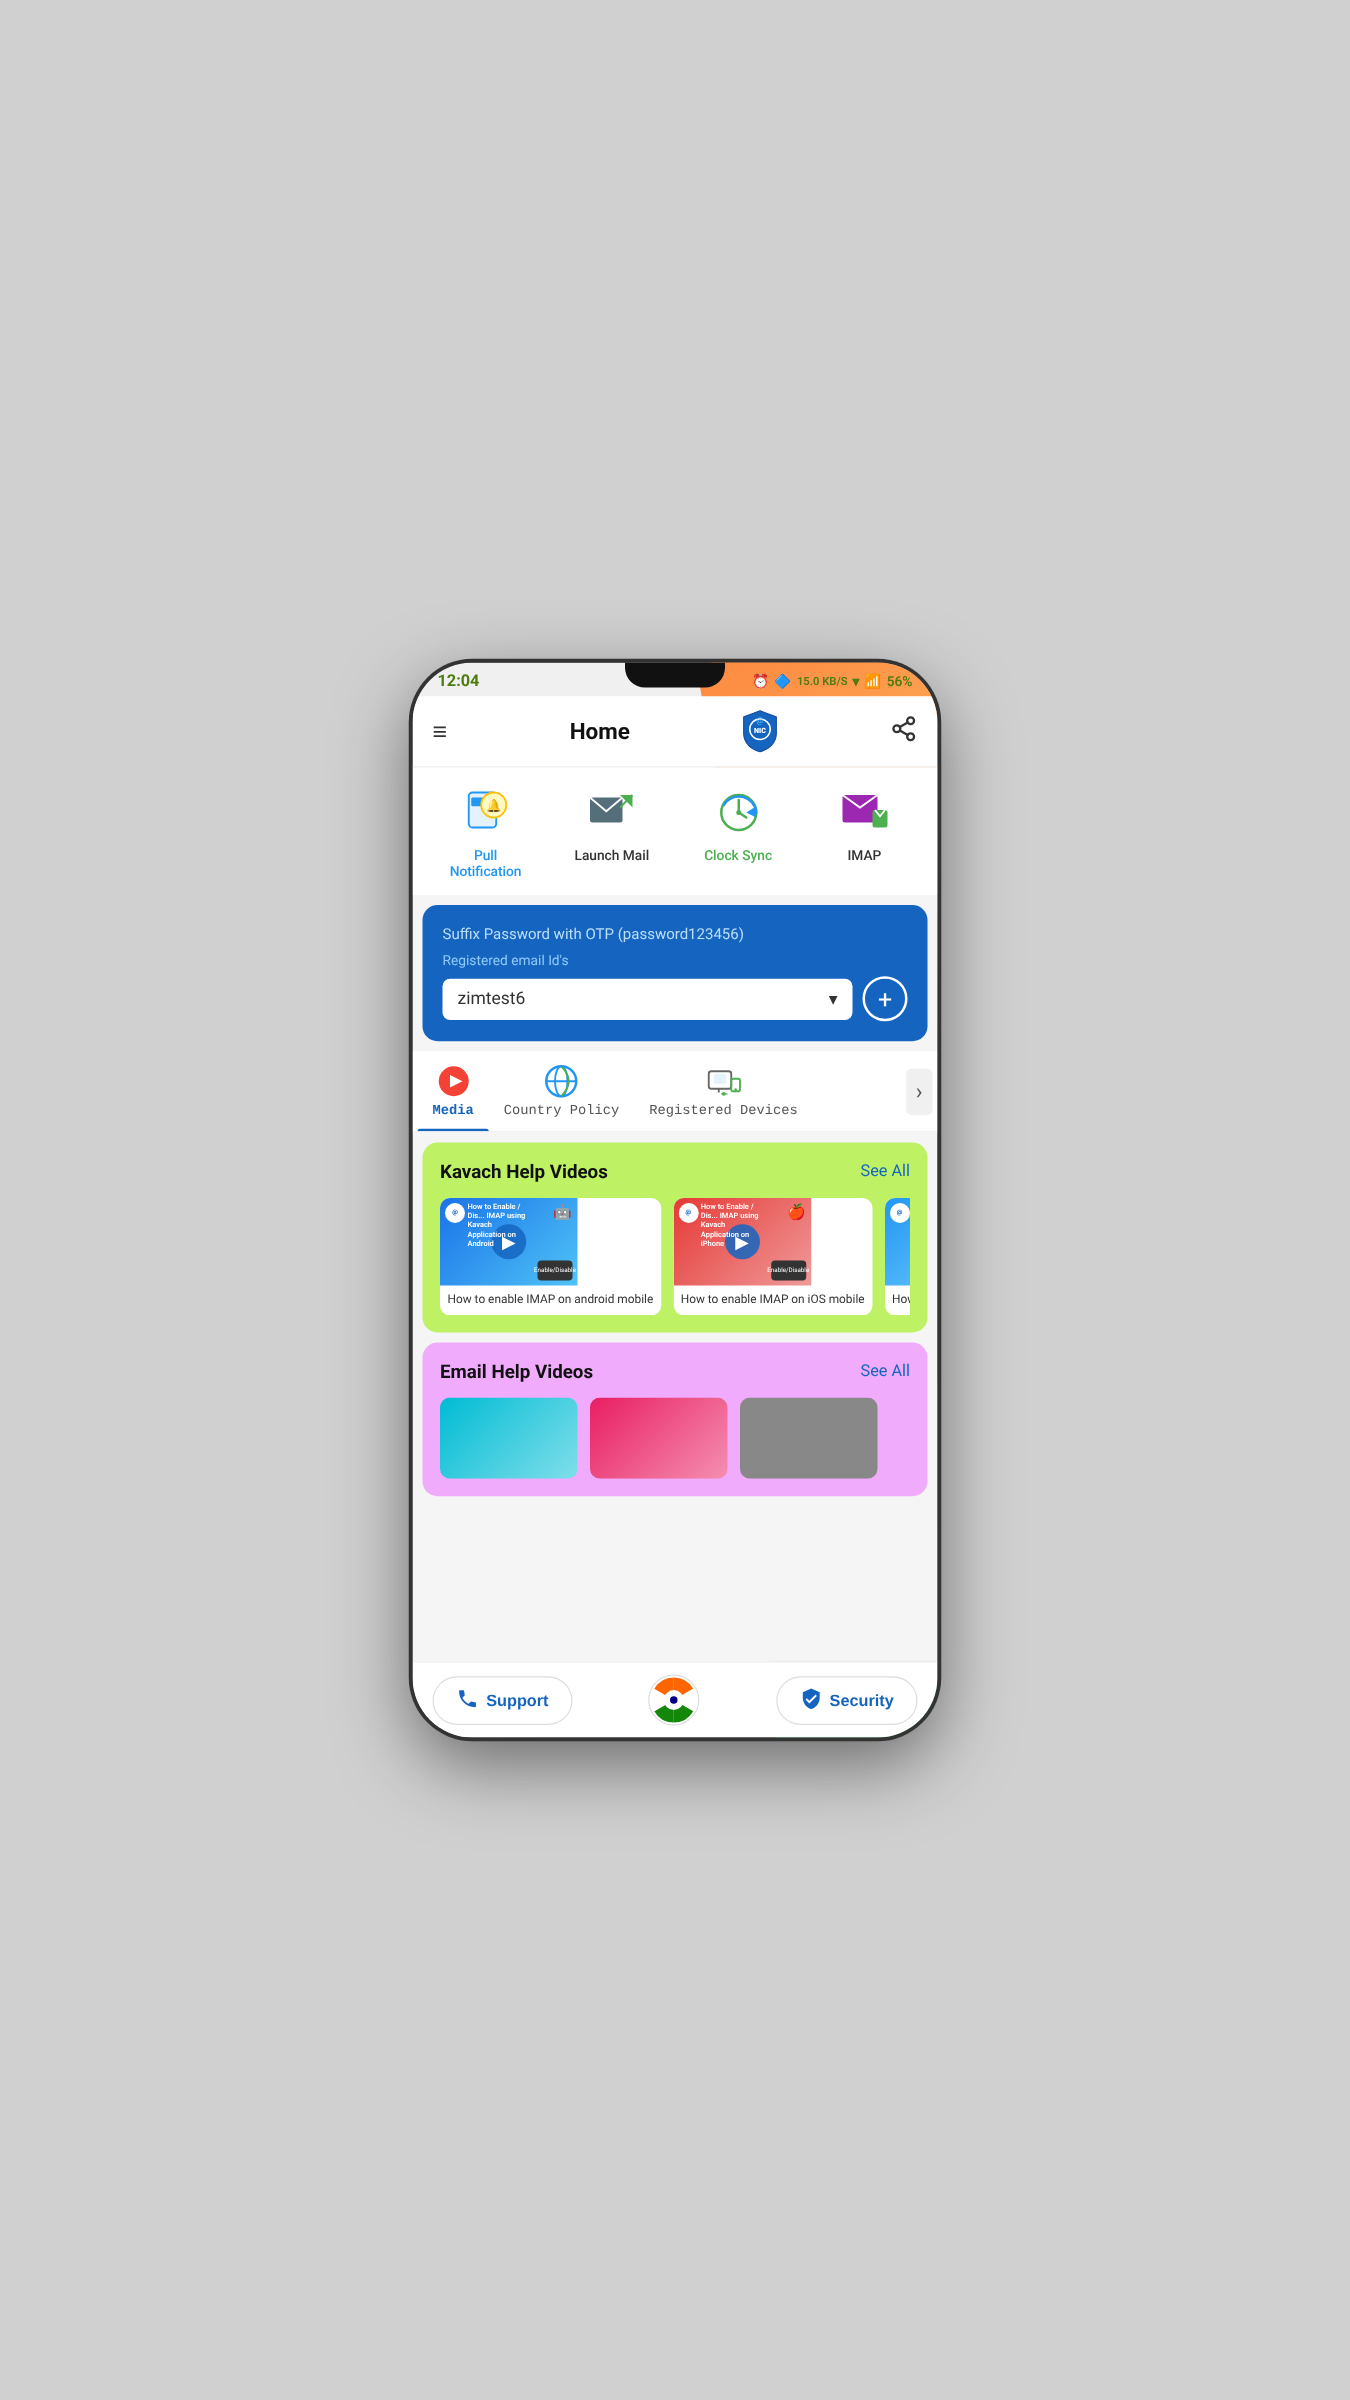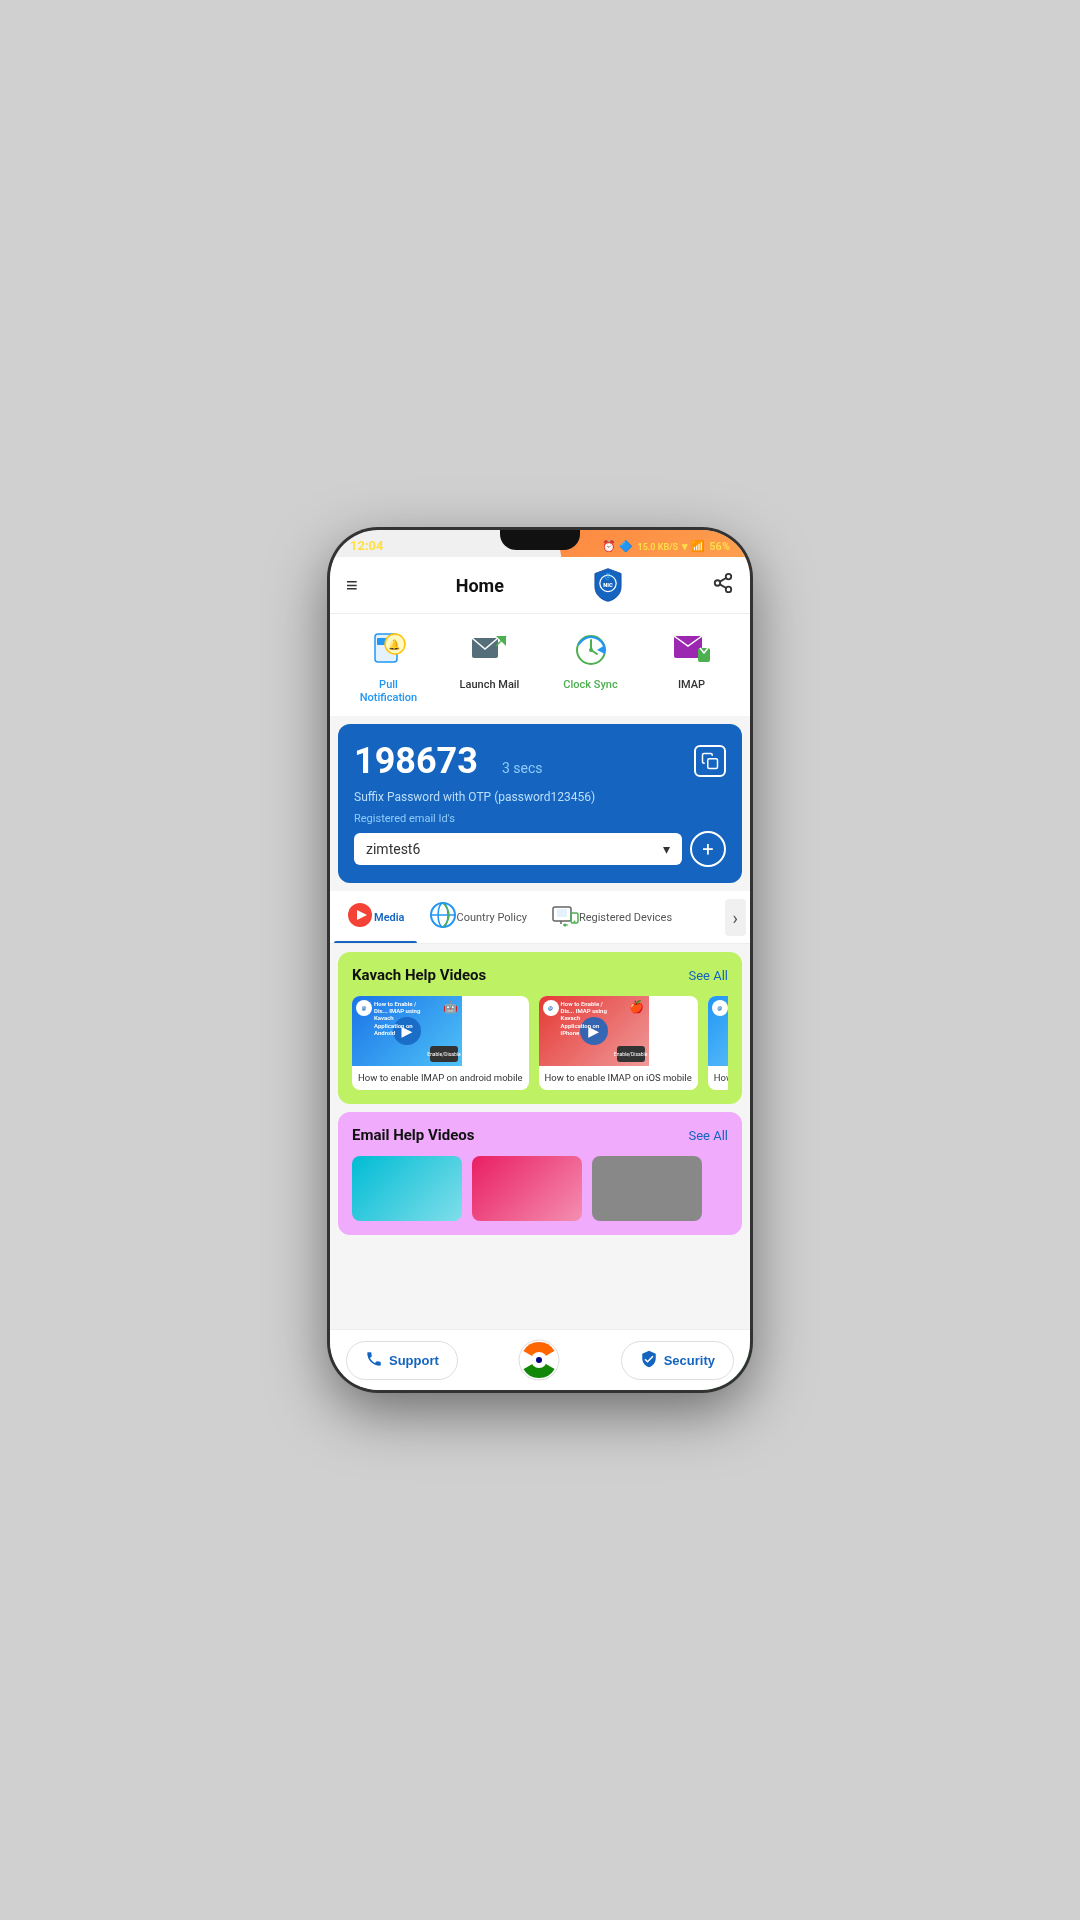--- a/index.html
+++ b/index.html
@@ -71,22 +71,22 @@
       display: flex;
       flex-direction: column;
     }
 
     
     .status-bar {
       background: transparent;
       padding: 8px 20px 4px;
       display: flex;
       justify-content: space-between;
-      align-items: flex-end;
-      color: #fde047;
+      align-items: center;
+      color: #4d7c0f;
       font-size: 12px;
       font-weight: 600;
       flex-shrink: 0;
     }
 
     .status-time {
       font-size: 13px;
       font-weight: 700;
     }
 
@@ -290,26 +290,27 @@
       display: flex;
       align-items: center;
       padding: 0 4px;
       border-bottom: 1px solid #eee;
       flex-shrink: 0;
       overflow: hidden;
     }
 
     .tab-item {
       display: flex;
-      flex-direction: row;
+      flex-direction: column;
       align-items: center;
       padding: 10px 12px;
       cursor: pointer;
       flex-shrink: 0;
       position: relative;
+      font-family: Liberation Mono, monospace;
     }
 
     .tab-item.active .tab-label {
       color: #1565C0;
       font-weight: 600;
     }
 
     .tab-item.active::after {
       content: '';
       position: absolute;
@@ -643,32 +644,20 @@
               <polyline points="4,8 18,18 32,8" stroke="white" stroke-width="1.5" fill="none"></polyline>
               <rect x="28" y="20" width="12" height="14" rx="2" fill="#4CAF50"></rect>
               <polyline points="30,20 34,25 38,20" stroke="white" stroke-width="1.5" fill="none"></polyline>
             </svg>
           </div>
           <span class="quick-action-label">IMAP</span>
         </div>
       </div>
 
       <div class="otp-card">
-        <div class="otp-main-row">
-          <div style="display:flex;align-items:baseline;gap:12px;">
-            <span class="otp-number">198673</span>
-            <span class="otp-timer">3 secs</span>
-          </div>
-          <div class="otp-copy-icon">
-            <svg width="18" height="18" viewBox="0 0 24 24" fill="none" stroke="white" stroke-width="2">
-              <rect x="9" y="9" width="13" height="13" rx="2"></rect>
-                <path d="M5 15H4a2 2 0 0 1-2-2V4a2 2 0 0 1 2-2h9a2 2 0 0 1 2 2v1"></path>
-            </svg>
-          </div>
-        </div>
 
         <div class="otp-suffix-text">Suffix Password with OTP (password123456)</div>
         <div class="otp-email-label">Registered email Id's</div>
 
         <div class="otp-email-row">
           <div class="otp-email-select">
             <span>zimtest6</span>
             <span>▾</span>
           </div>
           <div class="otp-add-btn">+</div>

